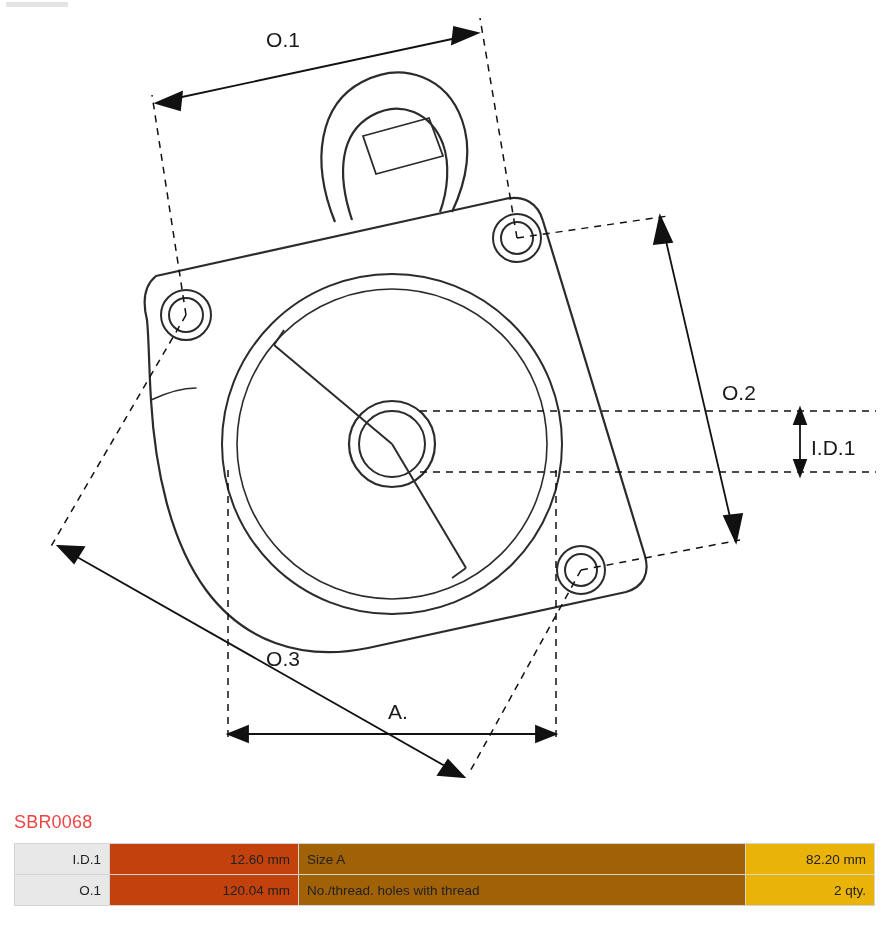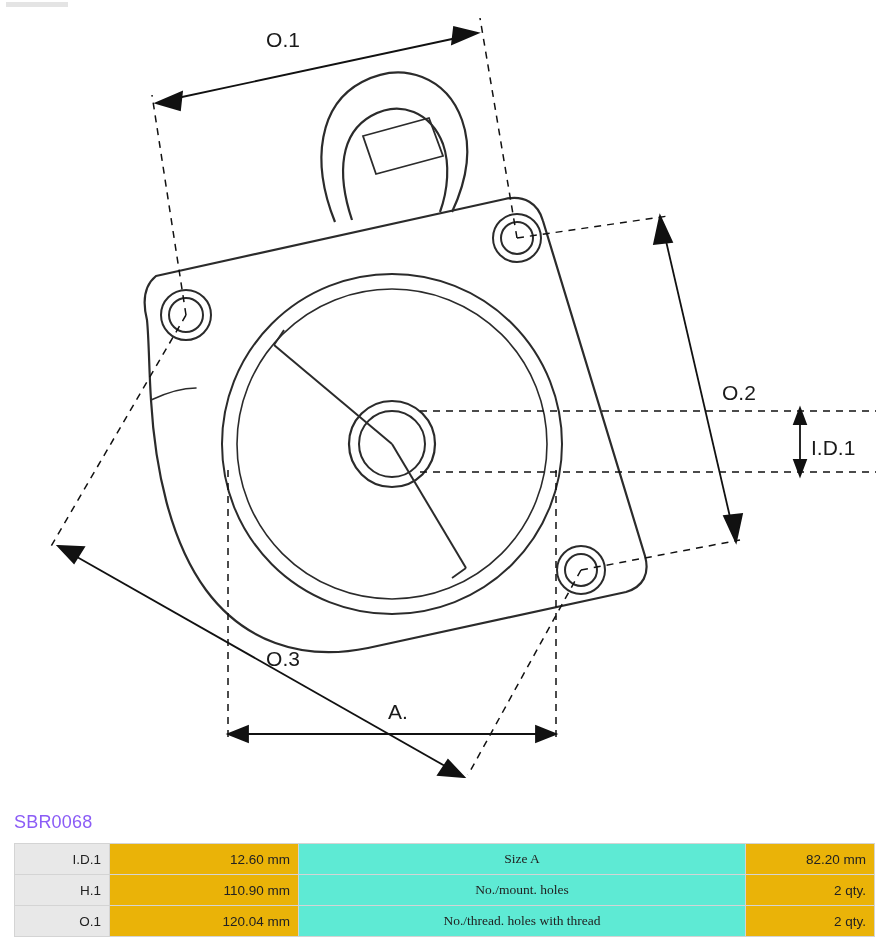--- a/index.html
+++ b/index.html
@@ -30,21 +30,21 @@
   .dim-label {
     font-family: "Liberation Sans", sans-serif;
     font-size: 21px;
     fill: #1a1a1a;
   }
   #part-number {
     position: absolute;
     left: 14px;
     top: 812px;
     font-size: 18px;
-    color: #8b5cf6;
+    color: #ef4444;
     font-family: "Liberation Sans", sans-serif;
     letter-spacing: 0.2px;
   }
   #spec-table {
     position: absolute;
     left: 14px;
     top: 843px;
     width: 861px;
     border-collapse: collapse;
     font-size: 13.5px;
@@ -56,27 +56,26 @@
     height: 18px;
   }
   #spec-table td.k1 {
     width: 78px;
     text-align: right;
     background: #e8e8e8;
   }
   #spec-table td.v1 {
     width: 172px;
     text-align: right;
-    background: #eab308;
+    background: #c2410c;
   }
   #spec-table td.k2 {
     width: 430px;
-    text-align: center;
-    background: #5eead4;
-    font-family: Liberation Serif, serif;
+    text-align: left;
+    background: #a16207;
   }
   #spec-table td.v2 {
     text-align: right;
     background: #eab308;
   }
   .corner-mark {
     position: absolute;
     left: 6px;
     top: 2px;
     width: 62px;
@@ -203,26 +202,20 @@
 
   <table id="spec-table">
     <tbody>
       <tr>
         <td class="k1">I.D.1</td>
         <td class="v1">12.60 mm</td>
         <td class="k2">Size A</td>
         <td class="v2">82.20 mm</td>
       </tr>
       <tr>
-        <td class="k1">H.1</td>
-        <td class="v1">110.90 mm</td>
-        <td class="k2">No./mount. holes</td>
-        <td class="v2">2 qty.</td>
-      </tr>
-      <tr>
         <td class="k1">O.1</td>
         <td class="v1">120.04 mm</td>
         <td class="k2">No./thread. holes with thread</td>
         <td class="v2">2 qty.</td>
       </tr>
     </tbody>
   </table>
 
 </div>
 

